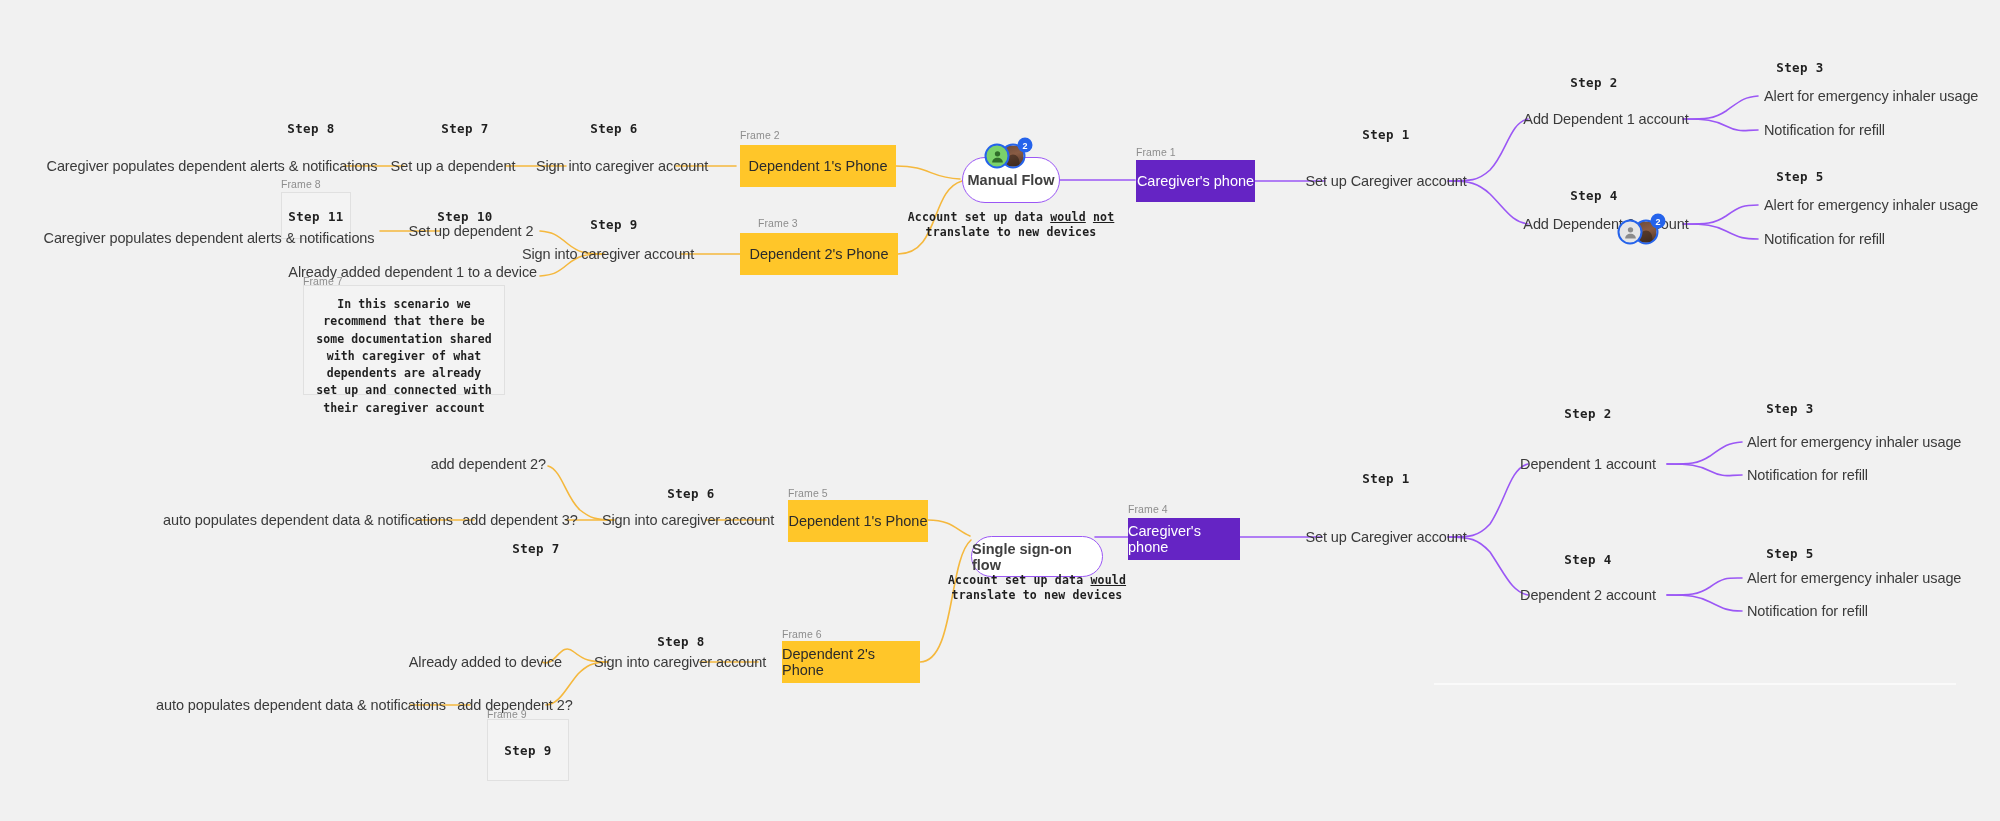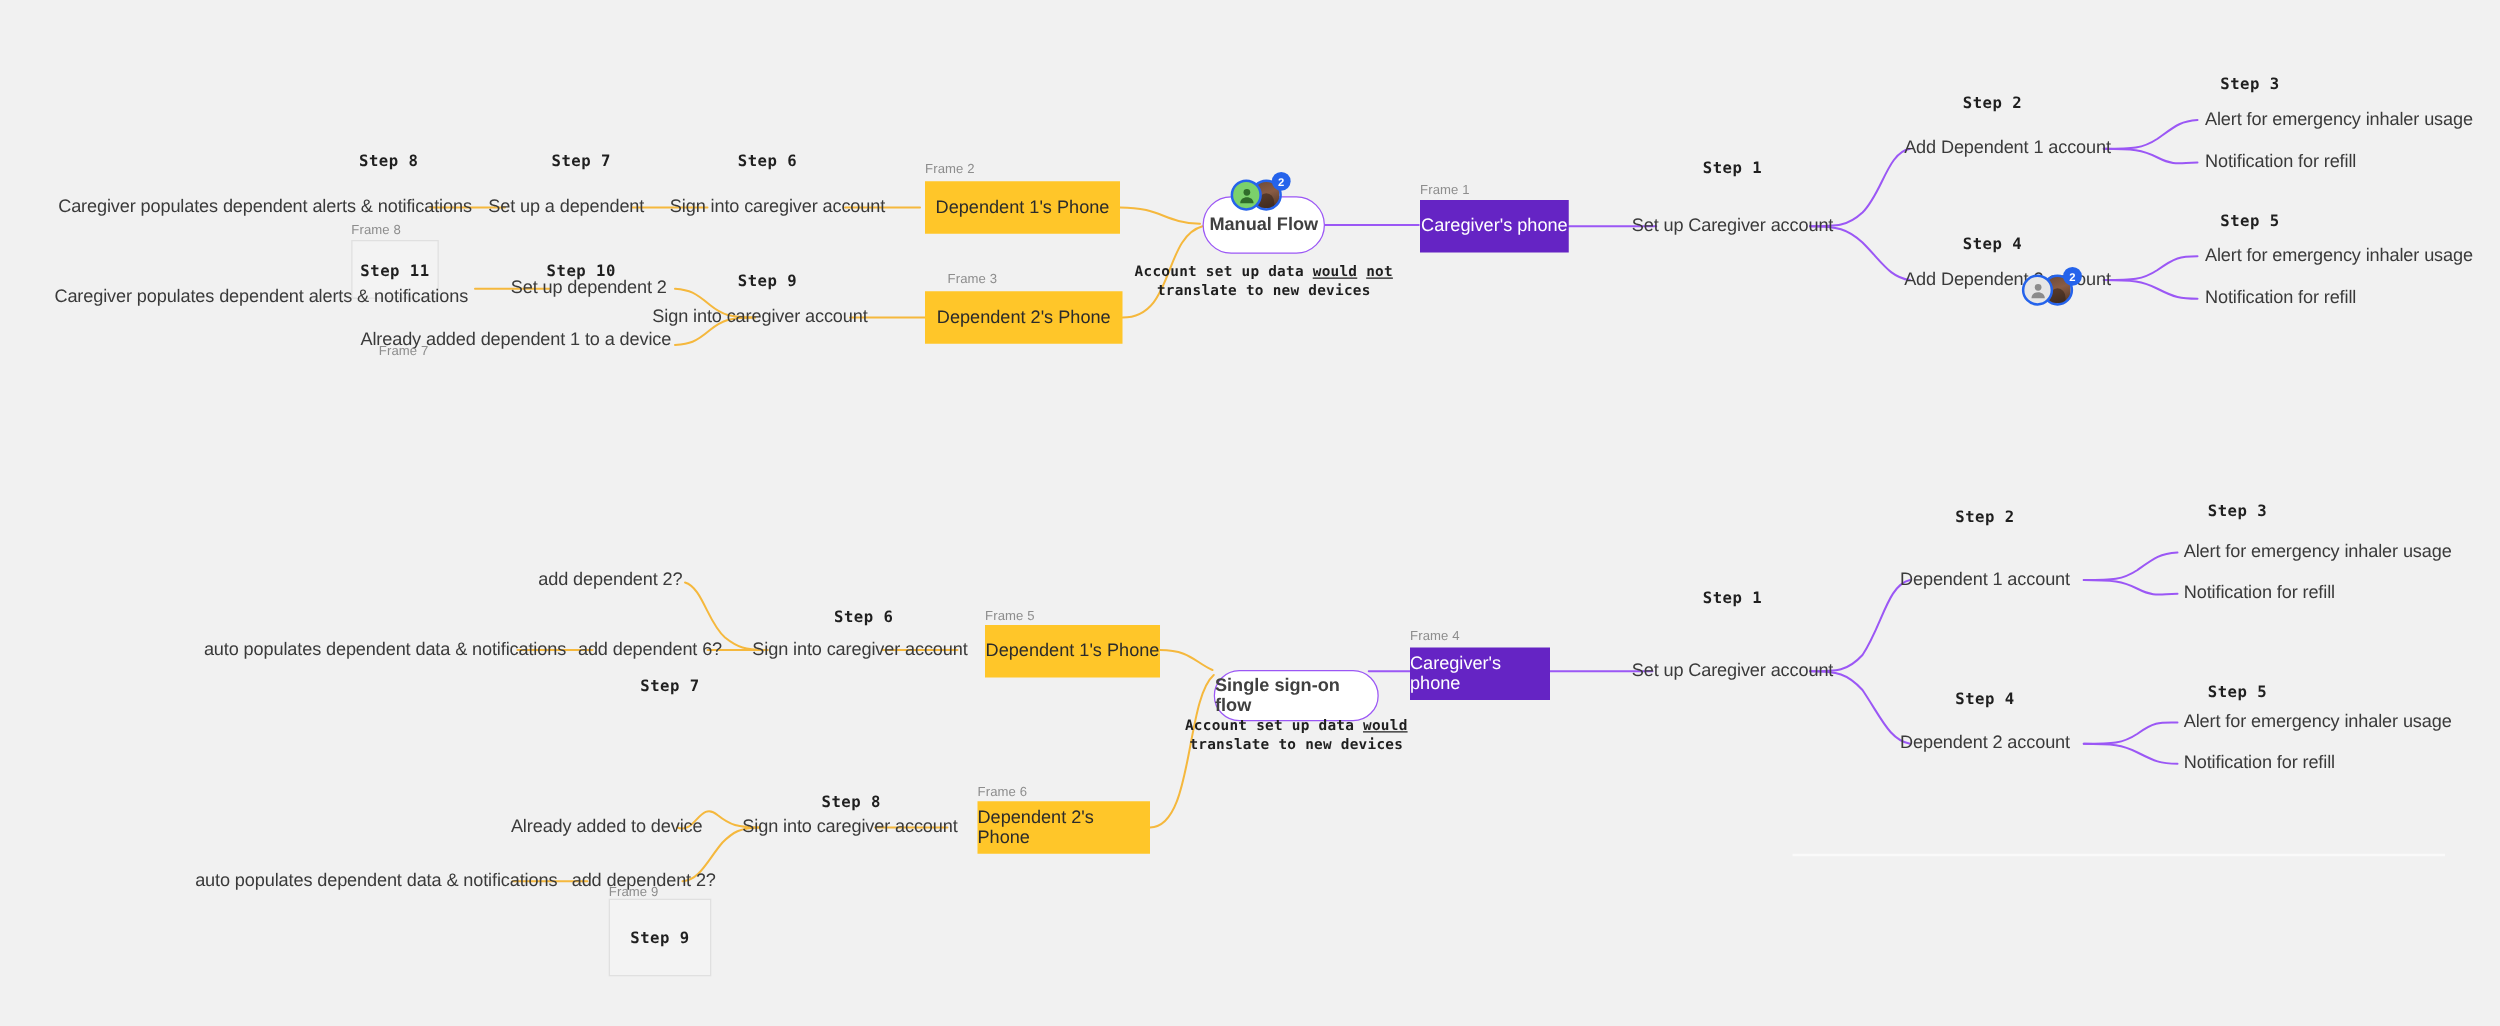--- a/index.html
+++ b/index.html
@@ -343,20 +343,23 @@
   <div class="node leaf c" style="left:471px; top:231px;">Set up dependent  2</div>
   <div class="node leaf r" style="left:537px; top:272px;">Already added dependent 1 to a device</div>
 
   <div class="frame-title" style="left:281px; top:178px;">Frame 8</div>
   <div class="frame-box" style="left:281px; top:192px; width:70px; height:47px;">
     <span class="centered-step">Step 11</span>
   </div>
   <div class="node leaf c" style="left:209px; top:238px;">Caregiver populates dependent alerts &amp; notifications</div>
 
   <div class="frame-title" style="left:303px; top:275px;">Frame 7</div>
+  <div class="frame-box note" style="left:303px; top:285px; width:202px; height:110px;">
+    <span>In this scenario we recommend that there be some documentation shared with caregiver of what dependents are already set up and connected with their caregiver account</span>
+  </div>
 
   <div class="pill" style="left:971px; top:536px; width:132px; height:41px;">
     <span>Single sign-on flow</span>
   </div>
   <div class="mono-note" style="left:1037px; top:573px;">
     <span>Account set up data </span><u>would</u><br>
     <span>translate to new devices</span>
   </div>
 
   <div class="frame-title" style="left:1128px; top:503px;">Frame 4</div>
@@ -385,21 +388,21 @@
   <div class="box-yellow" style="left:788px; top:500px; width:140px; height:42px;">
     <span>Dependent 1's Phone</span>
   </div>
 
   <div class="node step" style="left:691px; top:493px;">Step 6</div>
   <div class="node leaf c" style="left:688px; top:520px;">Sign into caregiver account</div>
 
   <div class="node leaf r" style="left:546px; top:464px;">add dependent 2?</div>
 
   <div class="node step" style="left:536px; top:548px;">Step 7</div>
-  <div class="node leaf c" style="left:520px; top:520px;">add dependent 6?</div>
+  <div class="node leaf c" style="left:520px; top:520px;">add dependent 3?</div>
   <div class="node leaf c" style="left:308px; top:520px;">auto populates dependent data  &amp; notifications</div>
 
   <div class="frame-title" style="left:782px; top:628px;">Frame 6</div>
   <div class="box-yellow" style="left:782px; top:641px; width:138px; height:42px;">
     <span>Dependent 2's Phone</span>
   </div>
 
   <div class="node step" style="left:681px; top:641px;">Step 8</div>
   <div class="node leaf c" style="left:680px; top:662px;">Sign into caregiver account</div>
 

